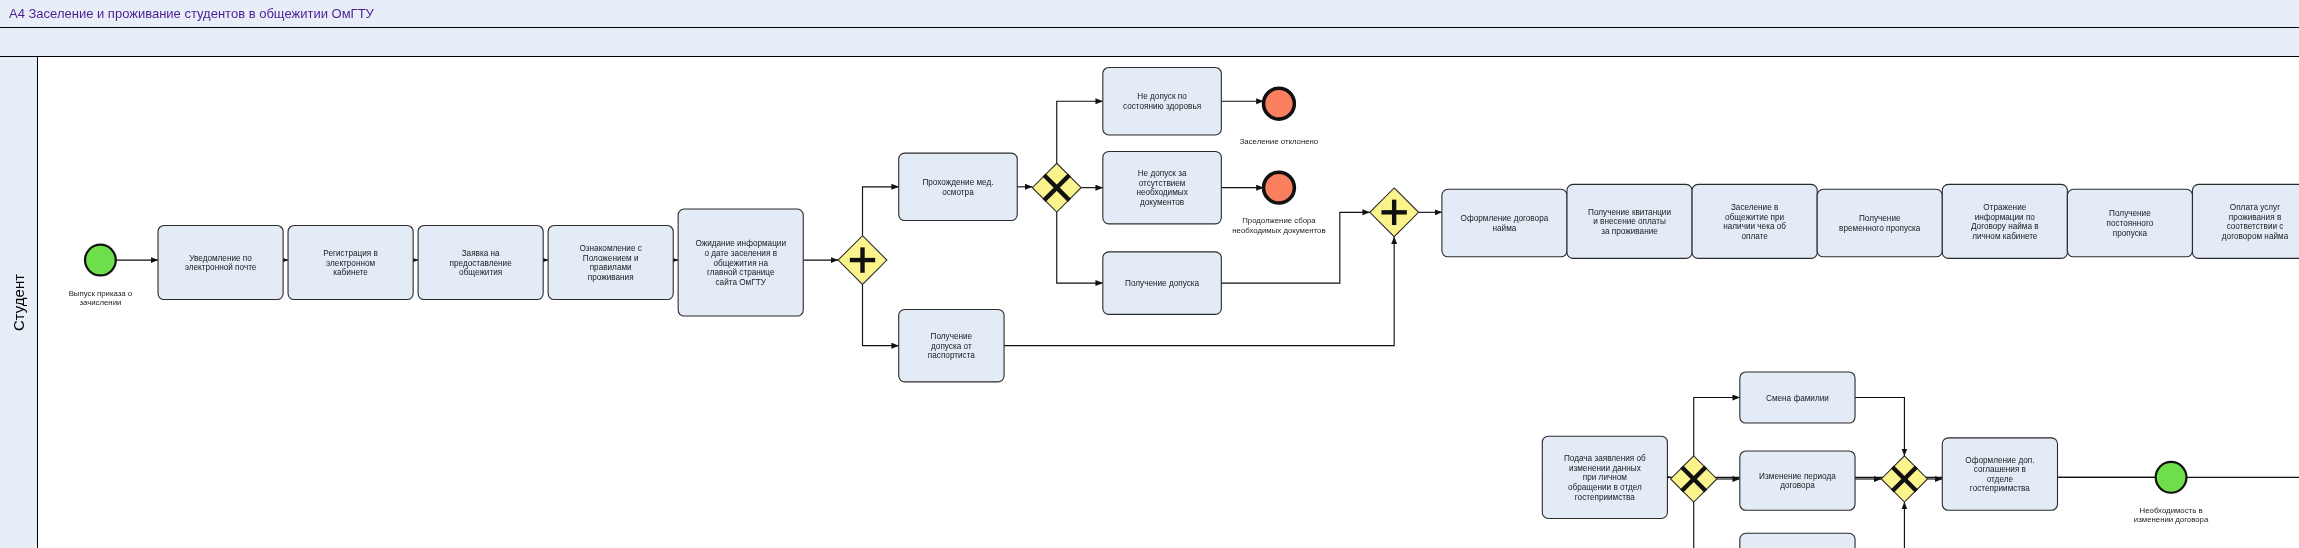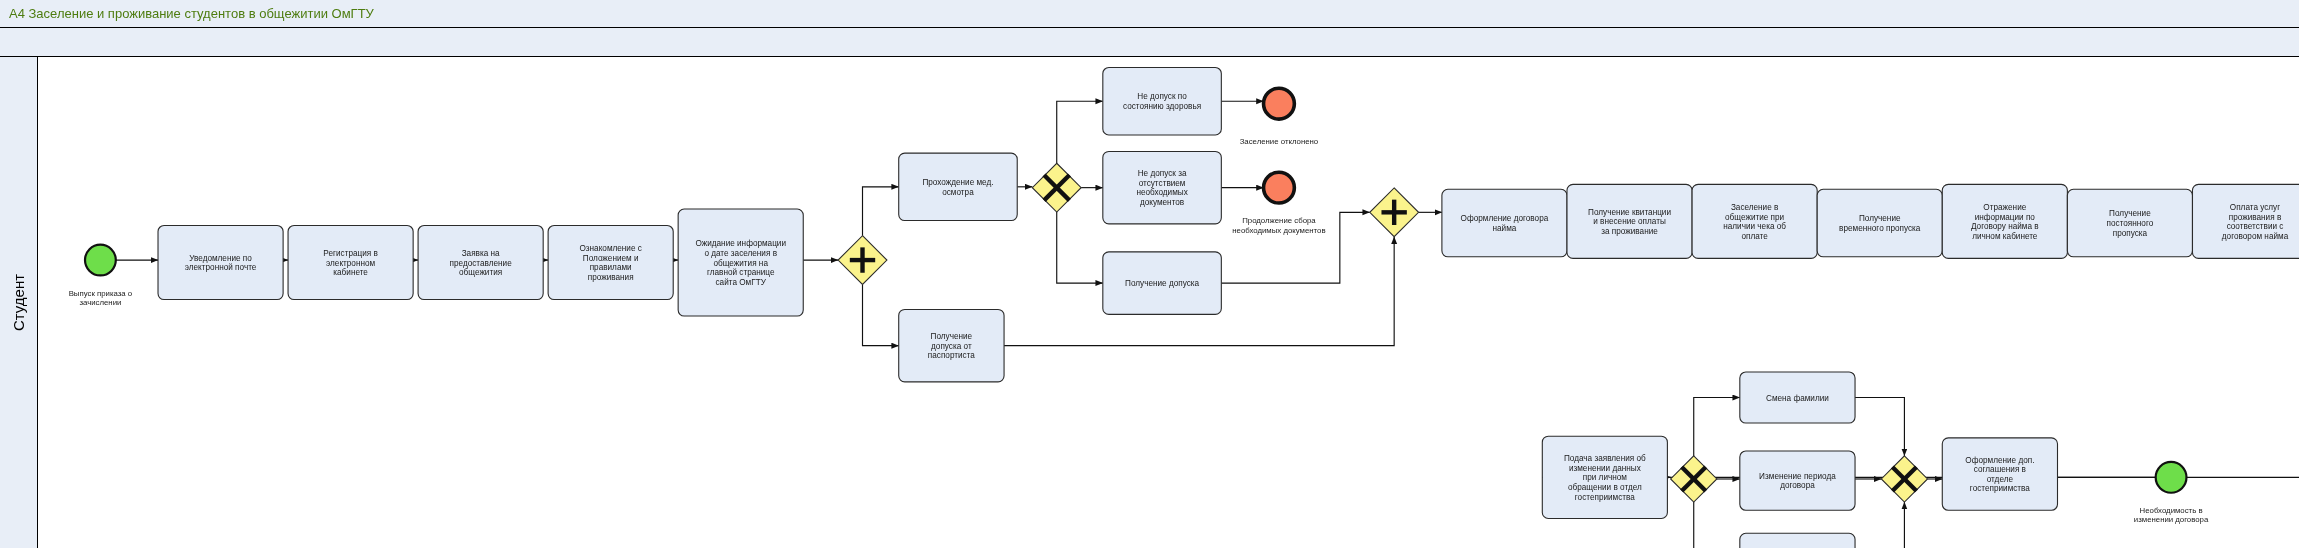--- a/index.html
+++ b/index.html
@@ -5,21 +5,21 @@
   html,body{margin:0;padding:0;background:#ffffff;}
   body{font-family:"Liberation Sans","DejaVu Sans",sans-serif;}
   #stage{position:relative;width:2299px;height:548px;background:#ffffff;overflow:hidden;}
 
   
   .pool-title{
     position:absolute;left:0;top:0;width:2299px;height:28px;
     background:#e8eef7;border-bottom:1px solid #000;
     display:flex;align-items:center;box-sizing:border-box;padding-left:9px;
   }
-  .pool-title span{font-size:13px;color:#4d7c0f;line-height:1;}
+  .pool-title span{font-size:13px;color:#4c1d95;line-height:1;}
   .pool-subbar{
     position:absolute;left:0;top:28px;width:2299px;height:29px;
     background:#e8eef7;border-bottom:1px solid #000;box-sizing:border-box;
   }
   .lane-header{
     position:absolute;left:0;top:57px;width:38px;height:491px;
     background:#e8eef7;border-right:1px solid #000;box-sizing:border-box;
     display:flex;align-items:center;justify-content:center;
   }
   .lane-header span{

